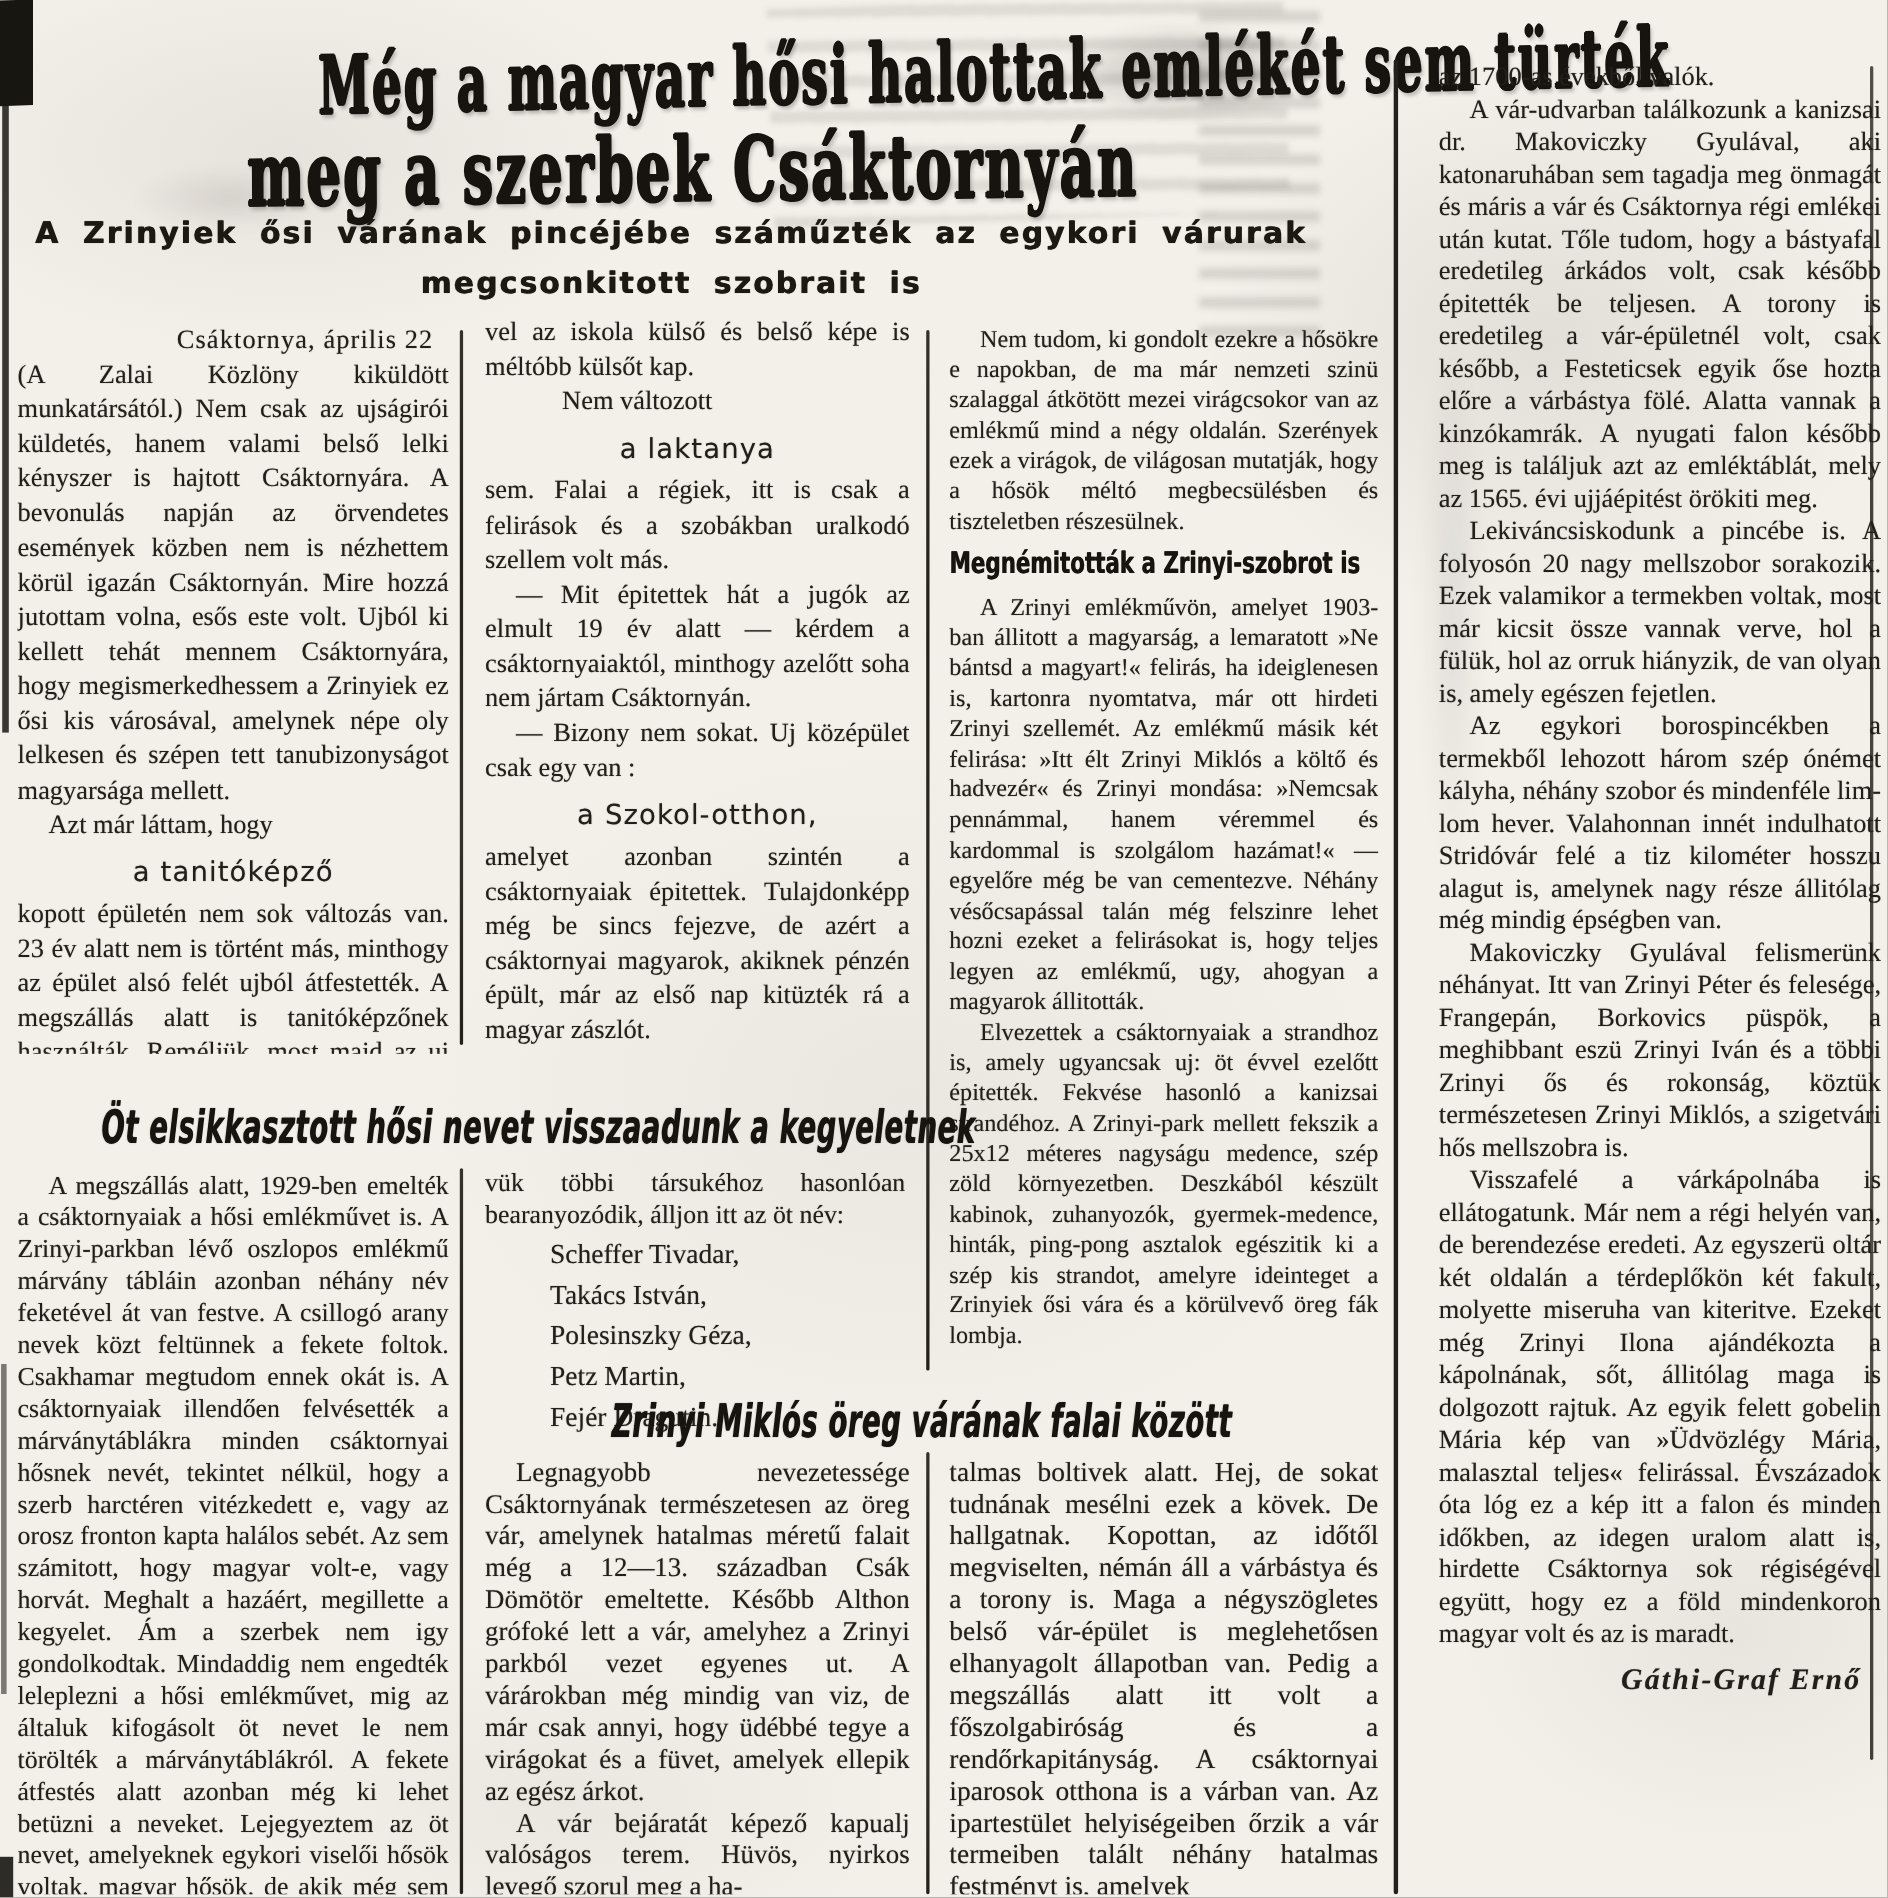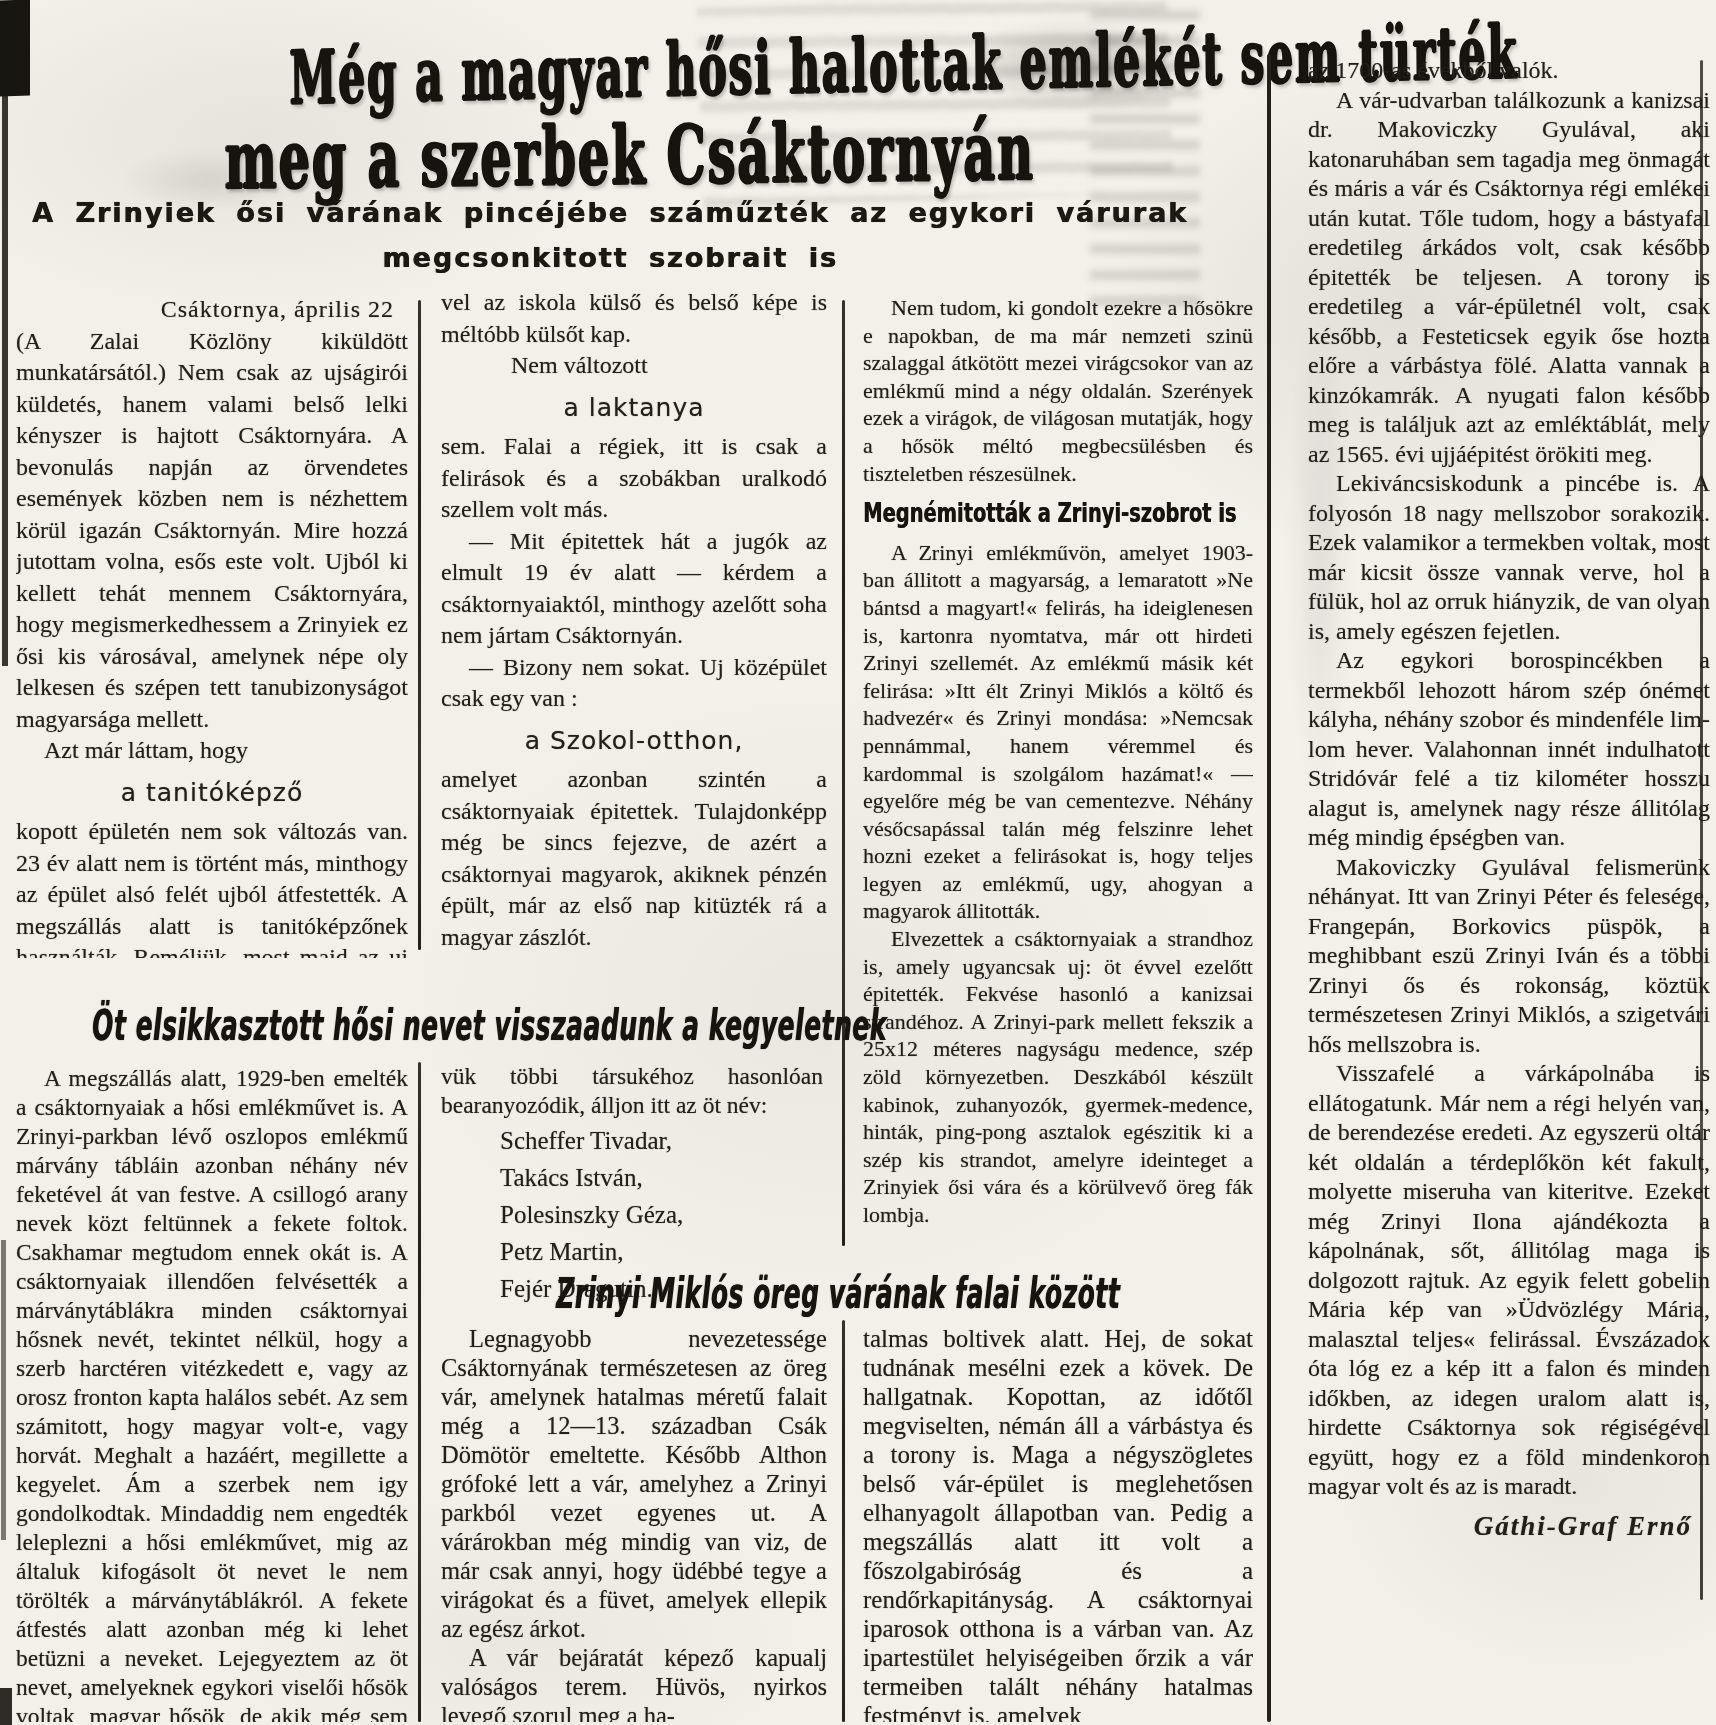--- a/index.html
+++ b/index.html
@@ -181,20 +181,20 @@
     <p>A vár bejáratát képező kapualj valóságos terem. Hüvös, nyirkos levegő szorul meg a ha-</p>
   </div>
 
   <div class="abs col ink serif" id="colC-bot">
     <p class="noind">talmas boltivek alatt. Hej, de sokat tudnának mesélni ezek a kövek. De hallgatnak. Kopottan, az időtől megviselten, némán áll a várbástya és a torony is. Maga a négyszögletes belső vár-épület is meglehetősen elhanyagolt állapotban van. Pedig a megszállás alatt itt volt a főszolgabiróság és a rendőrkapitányság. A csáktornyai iparosok otthona is a várban van. Az ipartestület helyiségeiben őrzik a vár termeiben talált néhány hatalmas festményt is, amelyek</p>
   </div>
 
   <div class="abs col ink serif" id="colD">
     <p class="noind">az 1700-as évekből valók.</p>
     <p>A vár-udvarban találkozunk a kanizsai dr. Makoviczky Gyulával, aki katonaruhában sem tagadja meg önmagát és máris a vár és Csáktornya régi emlékei után kutat. Tőle tudom, hogy a bástyafal eredetileg árkádos volt, csak később épitették be teljesen. A torony is eredetileg a vár-épületnél volt, csak később, a Festeticsek egyik őse hozta előre a várbástya fölé. Alatta vannak a kinzókamrák. A nyugati falon később meg is találjuk azt az emléktáblát, mely az 1565. évi ujjáépitést örökiti meg.</p>
-    <p>Lekiváncsiskodunk a pincébe is. A folyosón 18 nagy mellszobor sorakozik. Ezek valamikor a termekben voltak, most már kicsit össze vannak verve, hol a fülük, hol az orruk hiányzik, de van olyan is, amely egészen fejetlen.</p>
+    <p>Lekiváncsiskodunk a pincébe is. A folyosón 20 nagy mellszobor sorakozik. Ezek valamikor a termekben voltak, most már kicsit össze vannak verve, hol a fülük, hol az orruk hiányzik, de van olyan is, amely egészen fejetlen.</p>
     <p>Az egykori borospincékben a termekből lehozott három szép ónémet kályha, néhány szobor és mindenféle lim-lom hever. Valahonnan innét indulhatott Stridóvár felé a tiz kilométer hosszu alagut is, amelynek nagy része állitólag még mindig épségben van.</p>
     <p>Makoviczky Gyulával felismerünk néhányat. Itt van Zrinyi Péter és felesége, Frangepán, Borkovics püspök, a meghibbant eszü Zrinyi Iván és a többi Zrinyi ős és rokonság, köztük természetesen Zrinyi Miklós, a szigetvári hős mellszobra is.</p>
     <p>Visszafelé a várkápolnába is ellátogatunk. Már nem a régi helyén van, de berendezése eredeti. Az egyszerü oltár két oldalán a térdeplőkön két fakult, molyette miseruha van kiteritve. Ezeket még Zrinyi Ilona ajándékozta a kápolnának, sőt, állitólag maga is dolgozott rajtuk. Az egyik felett gobelin Mária kép van »Üdvözlégy Mária, malasztal teljes« felirással. Évszázadok óta lóg ez a kép itt a falon és minden időkben, az idegen uralom alatt is, hirdette Csáktornya sok régiségével együtt, hogy ez a föld mindenkoron magyar volt és az is maradt.</p>
     <div class="sig">Gáthi-Graf Ernő</div>
   </div>
 
 </div>
 
 </body></html>

